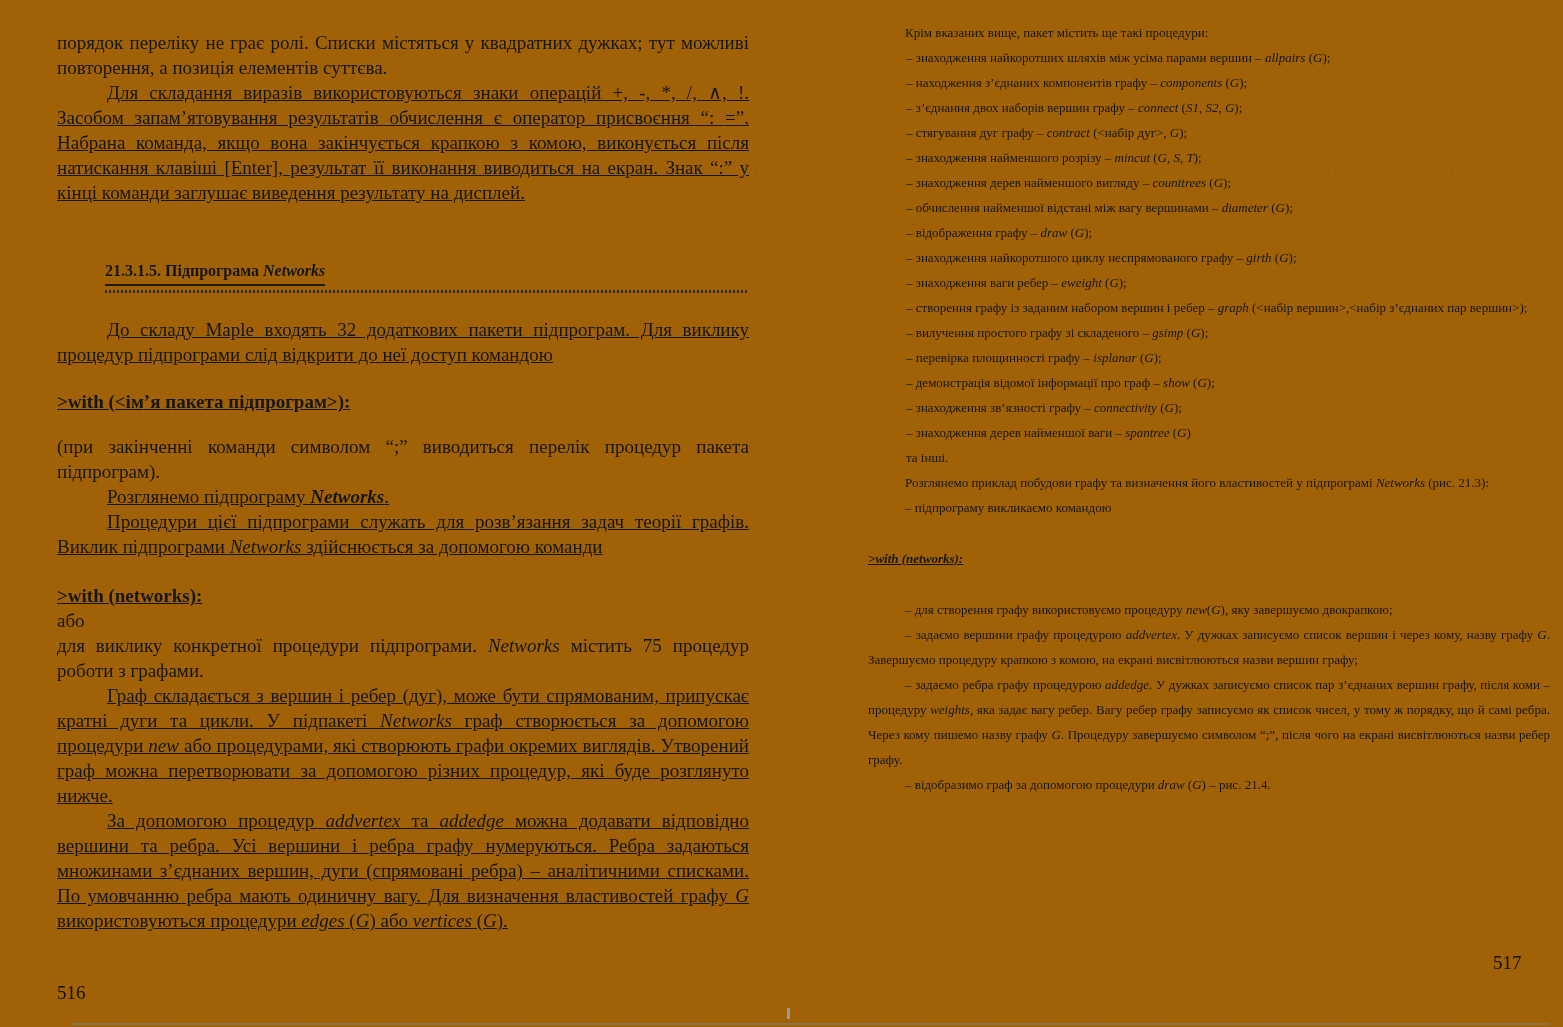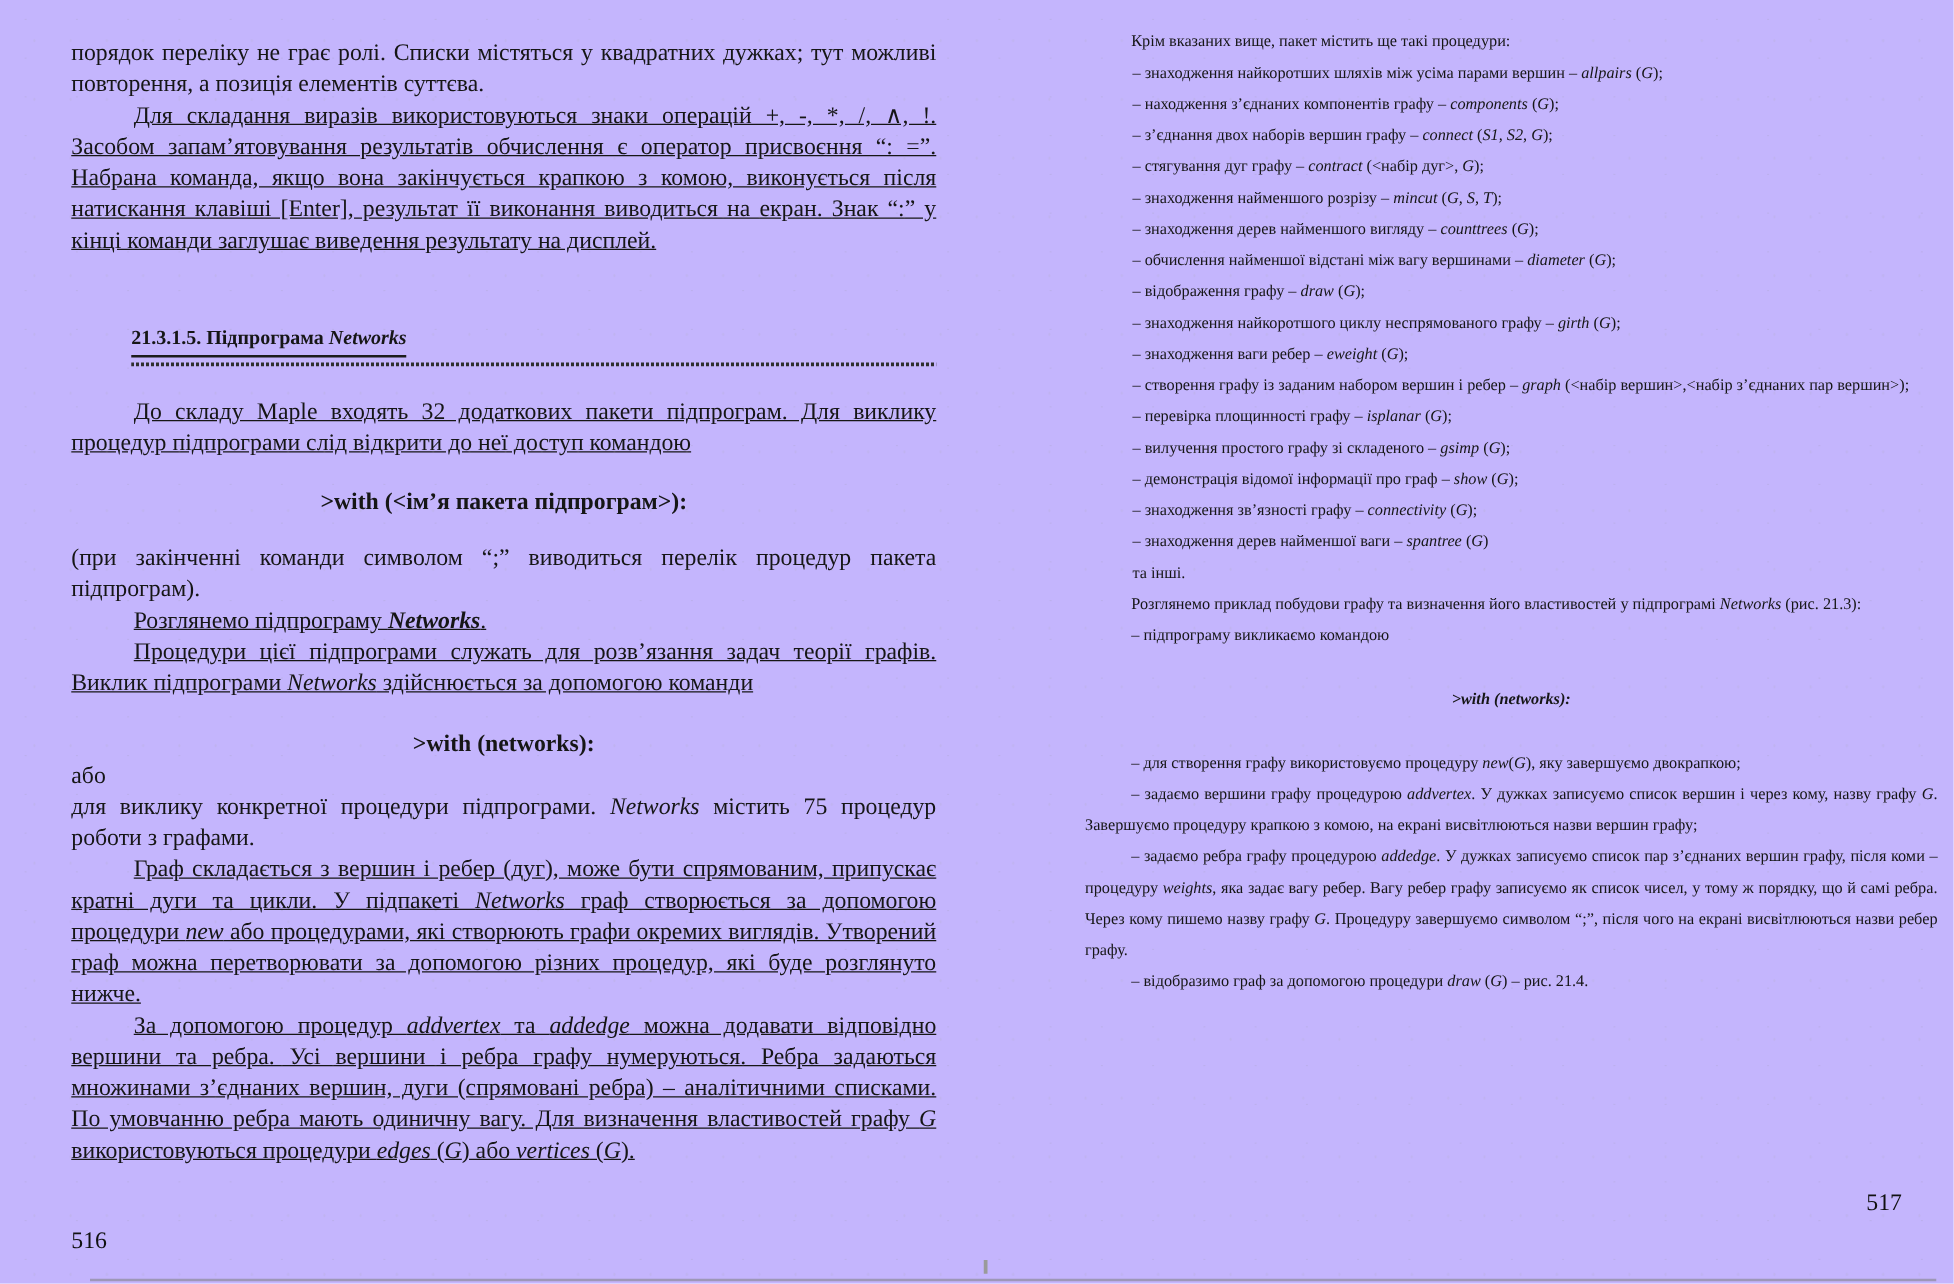--- a/index.html
+++ b/index.html
@@ -1,20 +1,20 @@
 <!DOCTYPE html>
 <html lang="uk"><head>
 <meta charset="utf-8">
 <style>
   html, body { margin: 0; padding: 0; background: #ffffff; }
   .spread {
     position: relative;
     width: 1563px;
     height: 1027px;
-    background: #c4b5fd;
+    background: #a16207;
     overflow: hidden;
     font-family: "Liberation Serif", "DejaVu Serif", serif;
     color: #161616;
   }
   
   .spread::after {
     content: "";
     position: absolute;
     inset: 0;
     background-image:
@@ -40,23 +40,24 @@
     border-bottom: 2px solid #1c1c1c;
     padding-bottom: 1px;
     display: inline-block;
   }
   .dotted-rule {
     height: 3px;
     margin-top: 4px;
     background-image: repeating-linear-gradient(90deg, #2f2f2f 0 2px, transparent 2px 4px);
   }
   .cmd {
-    text-align: center;
+    text-align: left;
     font-weight: bold;
     text-indent: 0;
+    text-decoration: underline;
   }
   .cmd-1 { margin: 22px 0 20px 0; }
   .cmd-2 { margin: 24px 0 0 0; }
   .cmd-3 { margin: 0 0 18px 0; }
   .cmd-it { font-style: italic; font-weight: 600; margin: 26px 0; }
   .or-word { text-align: left; }
   .proc-item {
     padding-left: 57px;
     text-indent: -19px;
     text-align: justify;
@@ -119,22 +120,22 @@
         <div class="proc-item"><span>– находження з’єднаних компонентів графу – </span><span class="it">components</span><span> (</span><span class="it">G</span><span>);</span></div>
         <div class="proc-item"><span>– з’єднання двох наборів вершин графу – </span><span class="it">connect</span><span> (</span><span class="it">S1, S2, G</span><span>);</span></div>
         <div class="proc-item"><span>– стягування дуг графу – </span><span class="it">contract</span><span> (&lt;набір дуг&gt;, </span><span class="it">G</span><span>);</span></div>
         <div class="proc-item"><span>– знаходження найменшого розрізу – </span><span class="it">mincut</span><span> (</span><span class="it">G, S, T</span><span>);</span></div>
         <div class="proc-item"><span>– знаходження дерев найменшого вигляду – </span><span class="it">counttrees</span><span> (</span><span class="it">G</span><span>);</span></div>
         <div class="proc-item"><span>– обчислення найменшої відстані між вагу вершинами – </span><span class="it">diameter</span><span> (</span><span class="it">G</span><span>);</span></div>
         <div class="proc-item"><span>– відображення графу – </span><span class="it">draw</span><span> (</span><span class="it">G</span><span>);</span></div>
         <div class="proc-item"><span>– знаходження найкоротшого циклу неспрямованого графу – </span><span class="it">girth</span><span> (</span><span class="it">G</span><span>);</span></div>
         <div class="proc-item"><span>– знаходження ваги ребер – </span><span class="it">eweight</span><span> (</span><span class="it">G</span><span>);</span></div>
         <div class="proc-item"><span>– створення  графу  із заданим  набором вершин і ребер – </span><span class="it">graph</span><span>  (&lt;набір вершин&gt;,&lt;набір з’єднаних пар вершин&gt;);</span></div>
+        <div class="proc-item"><span>– вилучення простого графу зі складеного – </span><span class="it">gsimp</span><span> (</span><span class="it">G</span><span>);</span></div>
         <div class="proc-item"><span>– перевірка площинності графу – </span><span class="it">isplanar</span><span> (</span><span class="it">G</span><span>);</span></div>
-        <div class="proc-item"><span>– вилучення простого графу зі складеного – </span><span class="it">gsimp</span><span> (</span><span class="it">G</span><span>);</span></div>
         <div class="proc-item"><span>– демонстрація відомої інформації про граф – </span><span class="it">show</span><span> (</span><span class="it">G</span><span>);</span></div>
         <div class="proc-item"><span>– знаходження зв’язності графу – </span><span class="it">connectivity</span><span> (</span><span class="it">G</span><span>);</span></div>
         <div class="proc-item"><span>– знаходження дерев найменшої ваги – </span><span class="it">spantree</span><span> (</span><span class="it">G</span><span>)</span></div>
         <div class="proc-item"><span>та інші.</span></div>
       </div>
     <p class="indent"><span>Розглянемо приклад побудови графу та визначення його властивостей у підпрограмі </span><span class="it">Networks</span><span> (рис. 21.3):</span></p>
     <p class="indent"><span>– підпрограму викликаємо командою</span></p>
     <p class="cmd cmd-it">&gt;with (networks):</p>
     <p class="indent"><span>– для створення графу використовуємо процедуру </span><span class="it">new</span><span>(</span><span class="it">G</span><span>), яку завершуємо двокрапкою;</span></p>
     <p class="indent"><span>– задаємо вершини графу процедурою </span><span class="it">addvertex</span><span>. У дужках записуємо список вершин і через кому, назву графу </span><span class="it">G</span><span>. Завершуємо процедуру крапкою з комою, на екрані висвітлюються назви вершин графу;</span></p>

